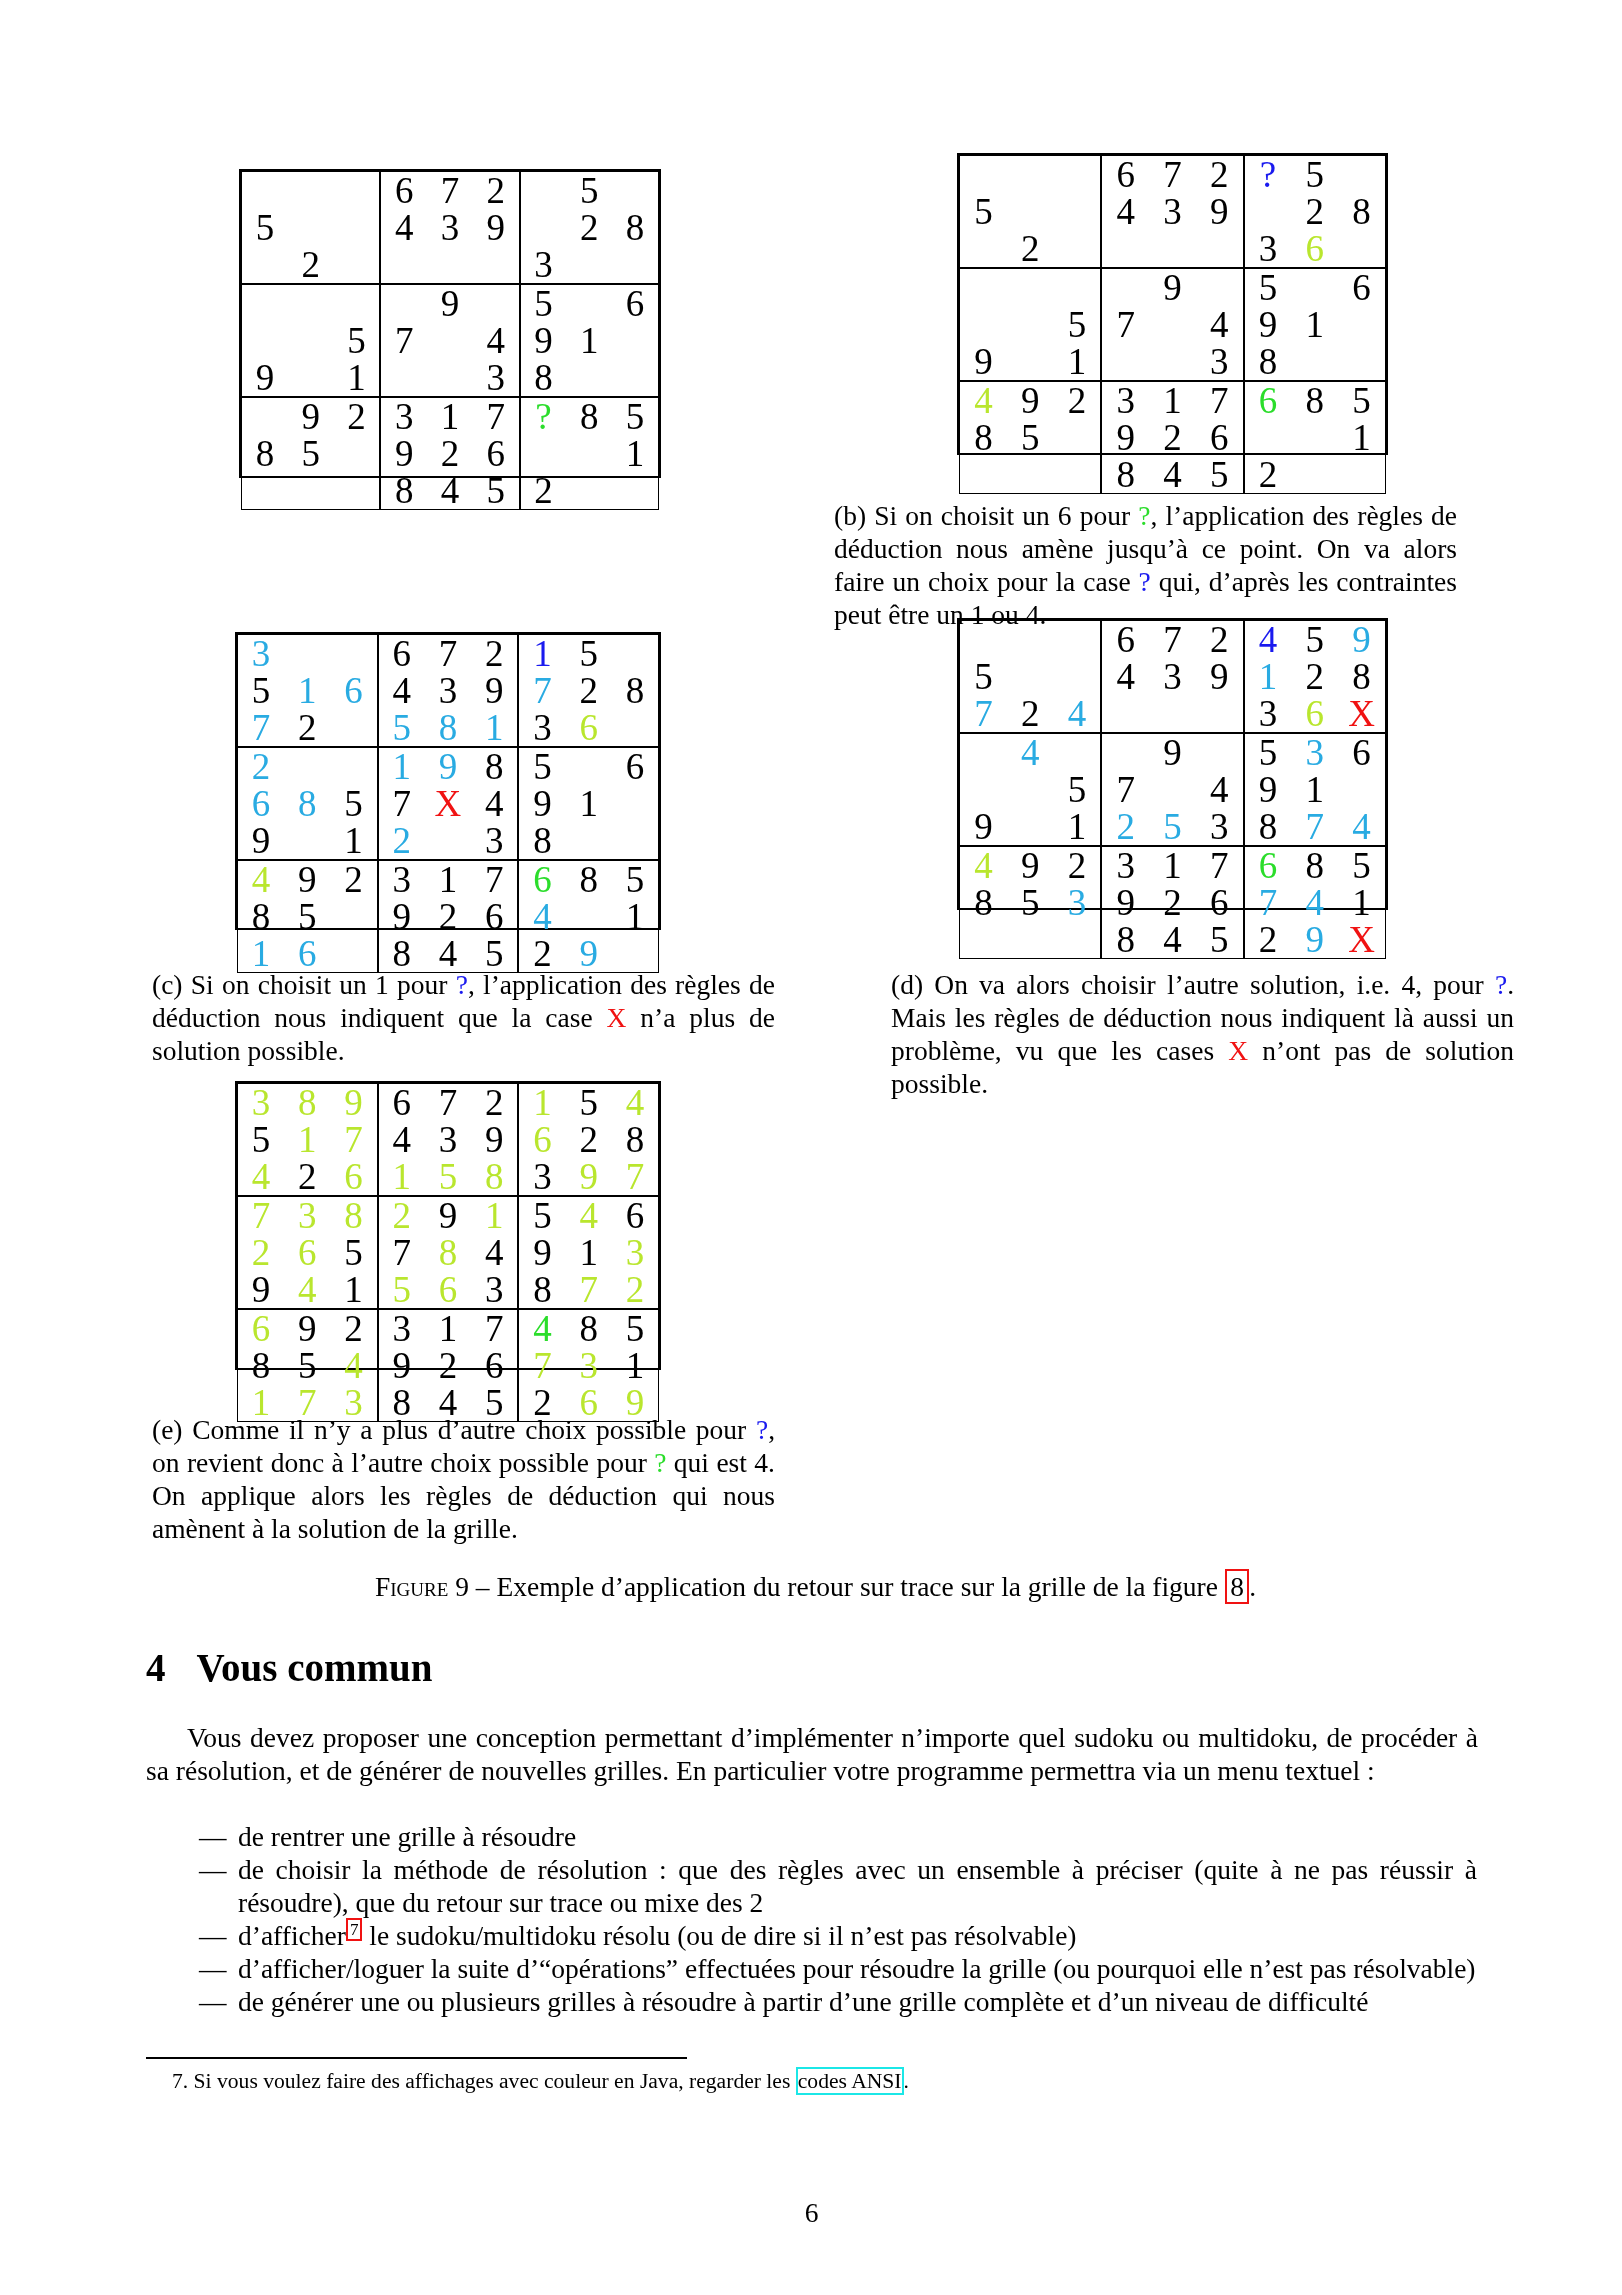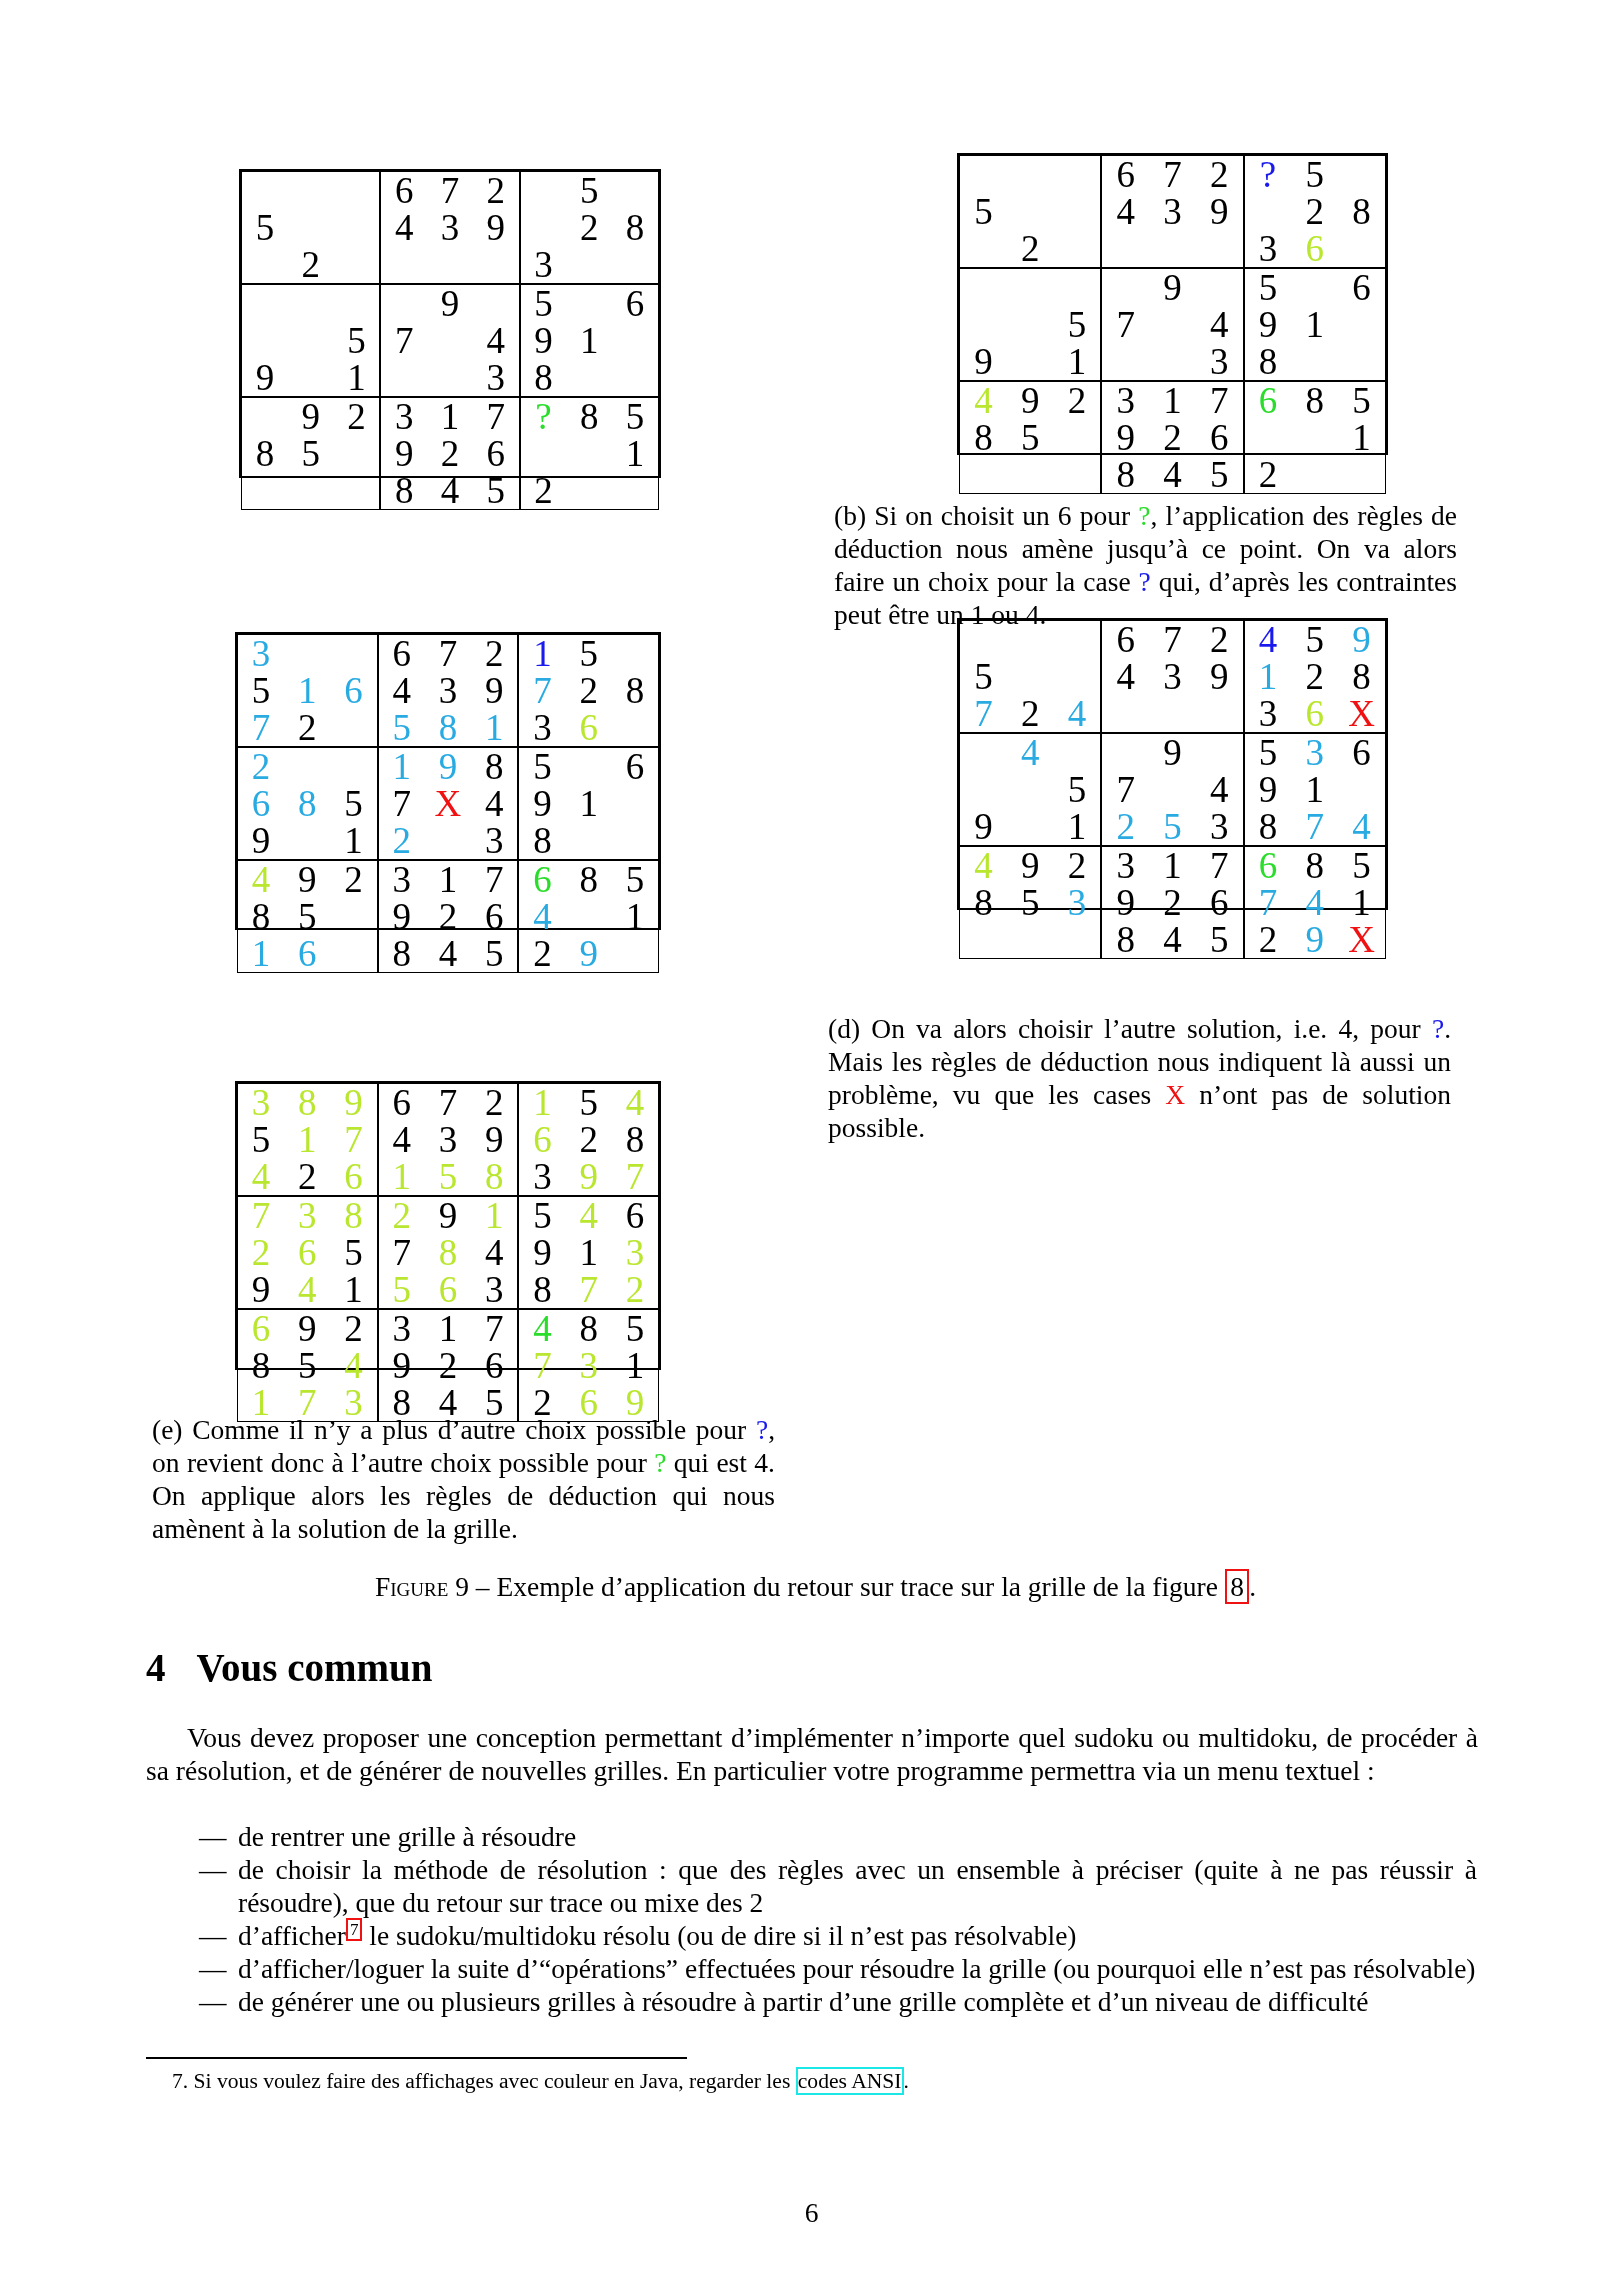--- a/index.html
+++ b/index.html
@@ -27,21 +27,21 @@
   .c-g{color:var(--green);}
   .c-b{color:var(--blue);}
   .c-r{color:var(--red);}
 
   
   .subcaption{position:absolute;width:623px;font-size:27.5px;line-height:33px;
               text-align:justify;}
   #cap-a{left:152px;top:507px;}
   #cap-b{left:834px;top:499px;}
   #cap-c{left:152px;top:968px;}
-  #cap-d{left:828px;top:968px;margin-top:44px;}
+  #cap-d{left:891px;top:968px;}
   #cap-e{left:152px;top:1413px;}
 
   .figcaption{position:absolute;left:146px;top:1570px;width:1331px;
               text-align:center;font-size:27.5px;line-height:33px;}
   .sc{font-variant:small-caps;margin-left:8px;}
 
   .section-heading{position:absolute;left:146px;top:1645px;
                    font-size:39px;font-weight:700;}
   .section-heading .sec-num{margin-right:31px;}
 
@@ -571,20 +571,21 @@
         <div class="cell c-l">7</div>
         <div class="cell c-l">3</div>
         <div class="cell c-k">1</div>
         <div class="cell c-k">2</div>
         <div class="cell c-l">6</div>
         <div class="cell c-l">9</div>
       </div>
     </div>
 
   <div class="subcaption" id="cap-b"><span>(b) Si on choisit un 6 pour </span><span class="c-g">?</span><span>, l’application des règles de déduction nous amène jusqu’à ce point. On va alors faire un choix pour la case </span><span class="c-b">?</span><span> qui, d’après les contraintes peut être un 1 ou 4.</span></div>
+  <div class="subcaption" id="cap-c"><span>(c) Si on choisit un 1 pour </span><span class="c-b">?</span><span>, l’application des règles de déduction nous indiquent que la case </span><span class="c-r">X</span><span> n’a plus de solution possible.</span></div>
   <div class="subcaption" id="cap-d"><span>(d) On va alors choisir l’autre solution, i.e. 4, pour </span><span class="c-b">?</span><span>. Mais les règles de déduction nous indiquent là aussi un problème, vu que les cases </span><span class="c-r">X</span><span> n’ont pas de solution possible.</span></div>
   <div class="subcaption" id="cap-e"><span>(e) Comme il n’y a plus d’autre choix possible pour </span><span class="c-b">?</span><span>, on revient donc à l’autre choix possible pour </span><span class="c-g">?</span><span> qui est 4. On applique alors les règles de déduction qui nous amènent à la solution de la grille.</span></div>
 
   <div class="figcaption"><span class="sc">Figure</span><span> 9 – Exemple d’application du retour sur trace sur la grille de la figure </span><span class="box-red">8</span><span>.</span></div>
 
   <div class="section-heading">
     <span class="sec-num">4</span><span>Vous commun</span>
   </div>
 
   <div class="para">Vous devez proposer une conception permettant d’implémenter n’importe quel sudoku ou multidoku, de procéder à sa résolution, et de générer de nouvelles grilles. En particulier votre programme permettra via un menu textuel :</div>

